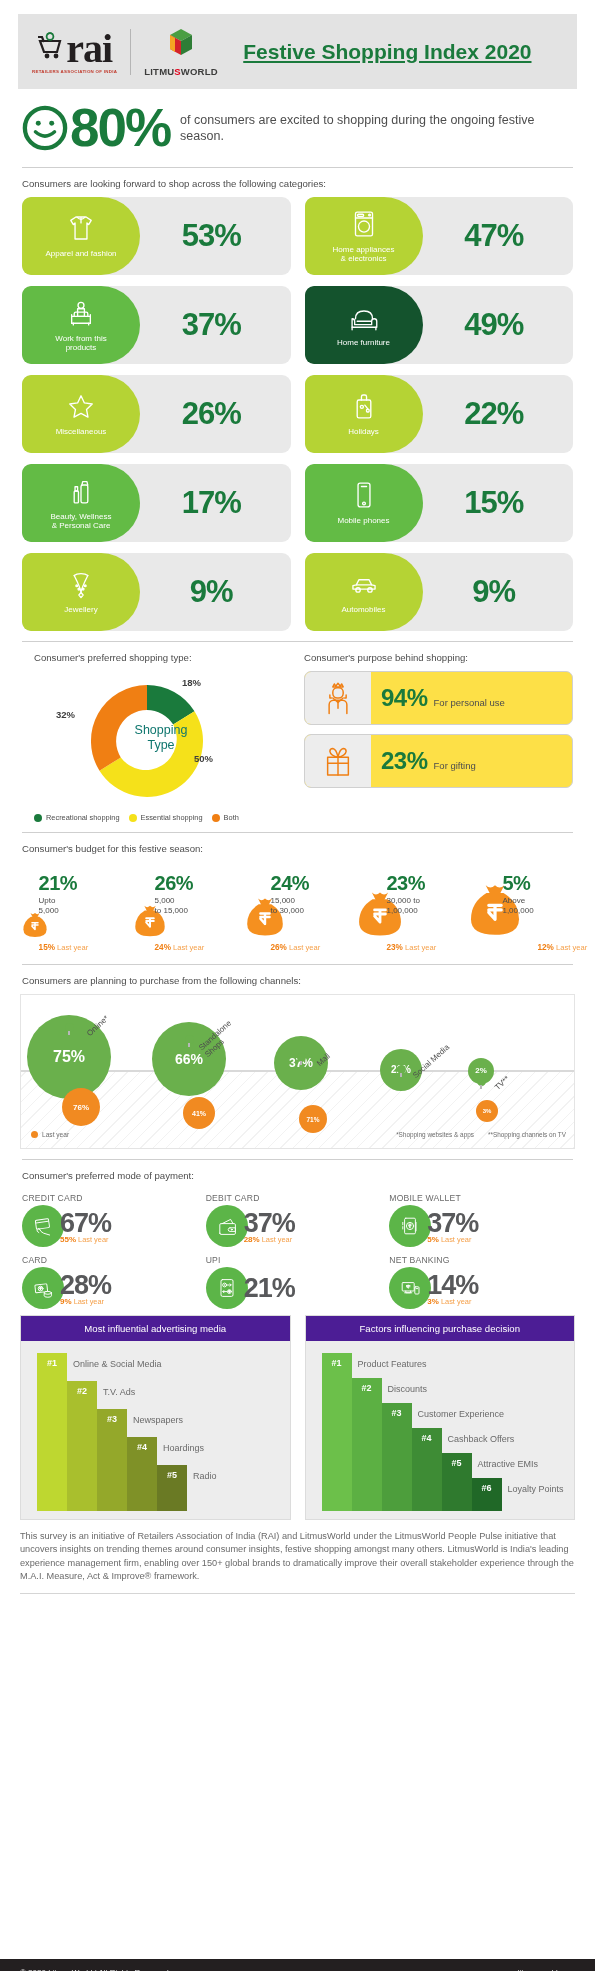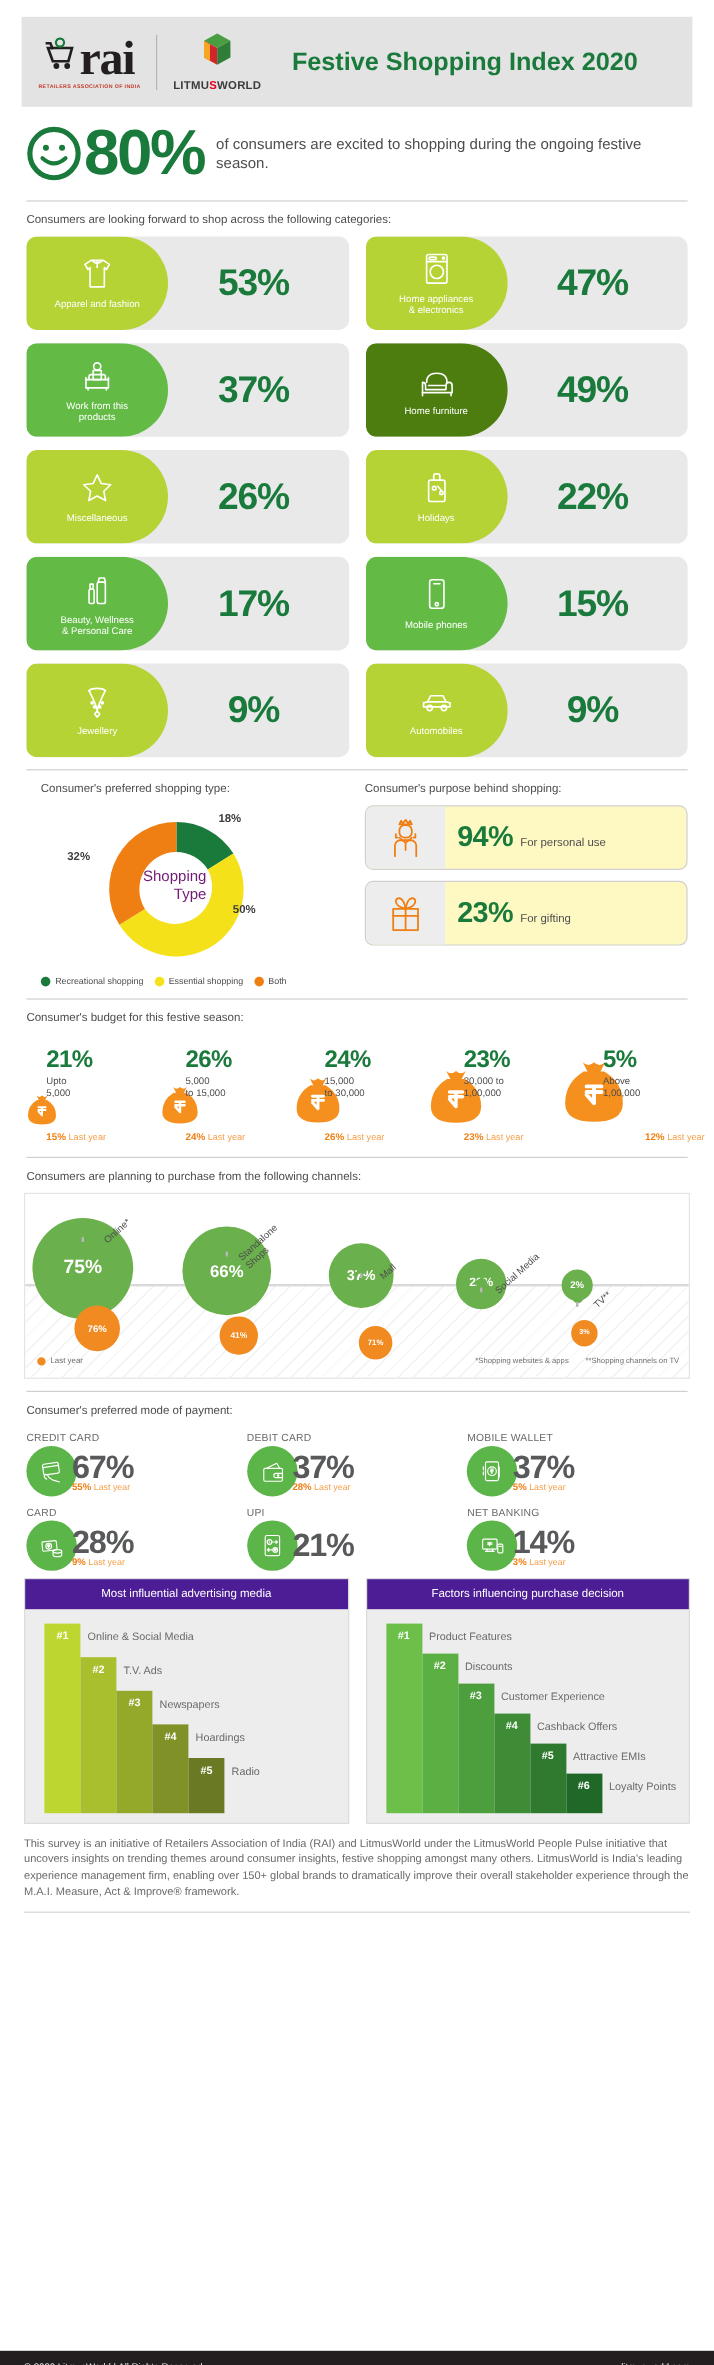--- a/index.html
+++ b/index.html
@@ -28,21 +28,21 @@
   .rai-sub {
     font-size:4.4px; font-weight:bold; color:#c0392b; letter-spacing:.3px;
     margin-top:1px; white-space:nowrap;
   }
   .divider-v { width:1px; height:46px; background:#b5b5b5; margin:0 13px; }
   .logo-lw { text-align:center; }
   .lw-word { font-size:9.5px; font-weight:bold; color:#3c3c3b; letter-spacing:.2px; margin-top:3px;}
   .lw-word .s { color:#e2001a; }
   .header-title {
     flex:1; text-align:center; padding-right:20px;
-    font-size:21px; font-weight:bold; color:#1a7a3c;
+    font-size:21px; font-weight:bold; color:#1a7a3c;text-decoration:underline;
   }
 
   
   .hero { display:flex; align-items:center; padding:14px 22px 4px 22px; }
   .hero-smiley { width:46px; height:46px; flex:0 0 auto; }
   .hero-pct {
     font-size:53px; font-weight:bold; color:#1a7a3c;
     line-height:50px; letter-spacing:-2px; margin:0 10px 0 2px;
   }
   .hero-text { font-size:12.5px; color:#4d4d4d; line-height:16px; }
@@ -80,30 +80,30 @@
   .two-col { display:flex; padding:0 22px; gap:16px; }
   .col-l { width:254px;margin-left:12px; }
   .col-r { flex:1; }
   .donut-wrap { position:relative; height:140px; margin-top:4px; }
   .donut-svg { position:absolute; left:38px; top:6px; }
   .lbl { position:absolute; font-size:9.5px; font-weight:bold; color:#3d3d3d; }
   .lbl-18 { left:148px; top:6px; }
   .lbl-32 { left:22px; top:38px; }
   .lbl-50 { left:160px; top:82px; }
   .donut-center {
-    position:absolute; left:60px; top:52px; width:78px; text-align:right;
-    font-size:12.5px; color:#701a75; line-height:15px;
+    position:absolute; left:88px; top:52px; width:78px; text-align:center;
+    font-size:12.5px; color:#0f766e; line-height:15px;
   }
   .legend { display:flex; gap:9px; align-items:center; font-size:7.4px; color:#4d4d4d; margin-top:2px;}
   .legend-item { display:flex; align-items:center; gap:4px; }
   .dot { width:8px; height:8px; border-radius:50%; flex:0 0 auto; }
 
   .purpose-card {
     display:flex; align-items:center; height:54px; border:1px solid #d0d0d0;
-    border-radius:7px; overflow:hidden; margin-bottom:9px; background:#fef9c3;
+    border-radius:7px; overflow:hidden; margin-bottom:9px; background:#fde047;
   }
   .purpose-ico {
     width:66px; height:54px; background:#ededed; display:flex;
     align-items:center; justify-content:center; flex:0 0 auto;
   }
   .purpose-ico svg { width:30px; height:34px; }
   .purpose-body { display:flex; align-items:baseline; padding-left:10px; }
   .purpose-pct { font-size:24px; font-weight:bold; color:#1a7a3c; letter-spacing:-0.5px; }
   .purpose-lbl { font-size:9.5px; color:#4d4d4d; margin-left:6px; }
 
@@ -305,21 +305,21 @@
             </svg>
           </div>
           <div class="cat-label">
             <div>Work from this</div>
             <div>products</div>
           </div>
         </div>
         <div class="cat-val">37%</div>
       </div>
       <div class="cat-card">
-        <div class="cat-left" style="background: #4d7c0f;">
+        <div class="cat-left" style="background: #14532d;">
           <div class="cat-ico">
             <svg viewBox="0 0 40 40" fill="none" stroke="#fff" stroke-width="1.6" stroke-linecap="round" stroke-linejoin="round">
               <path d="M10 22 q0-9 10-9 t10 9"></path>
               <path d="M7 22 a3 3 0 0 1 3 3 v4 h20 v-4 a3 3 0 0 1 6 0 v7 H7 z" transform="translate(-1,0)"></path>
               <path d="M6 32 v3 M34 32 v3"></path>
               <path d="M12 25 h16"></path>
             </svg>
           </div>
           <div class="cat-label">
             <div>Home furniture</div>

